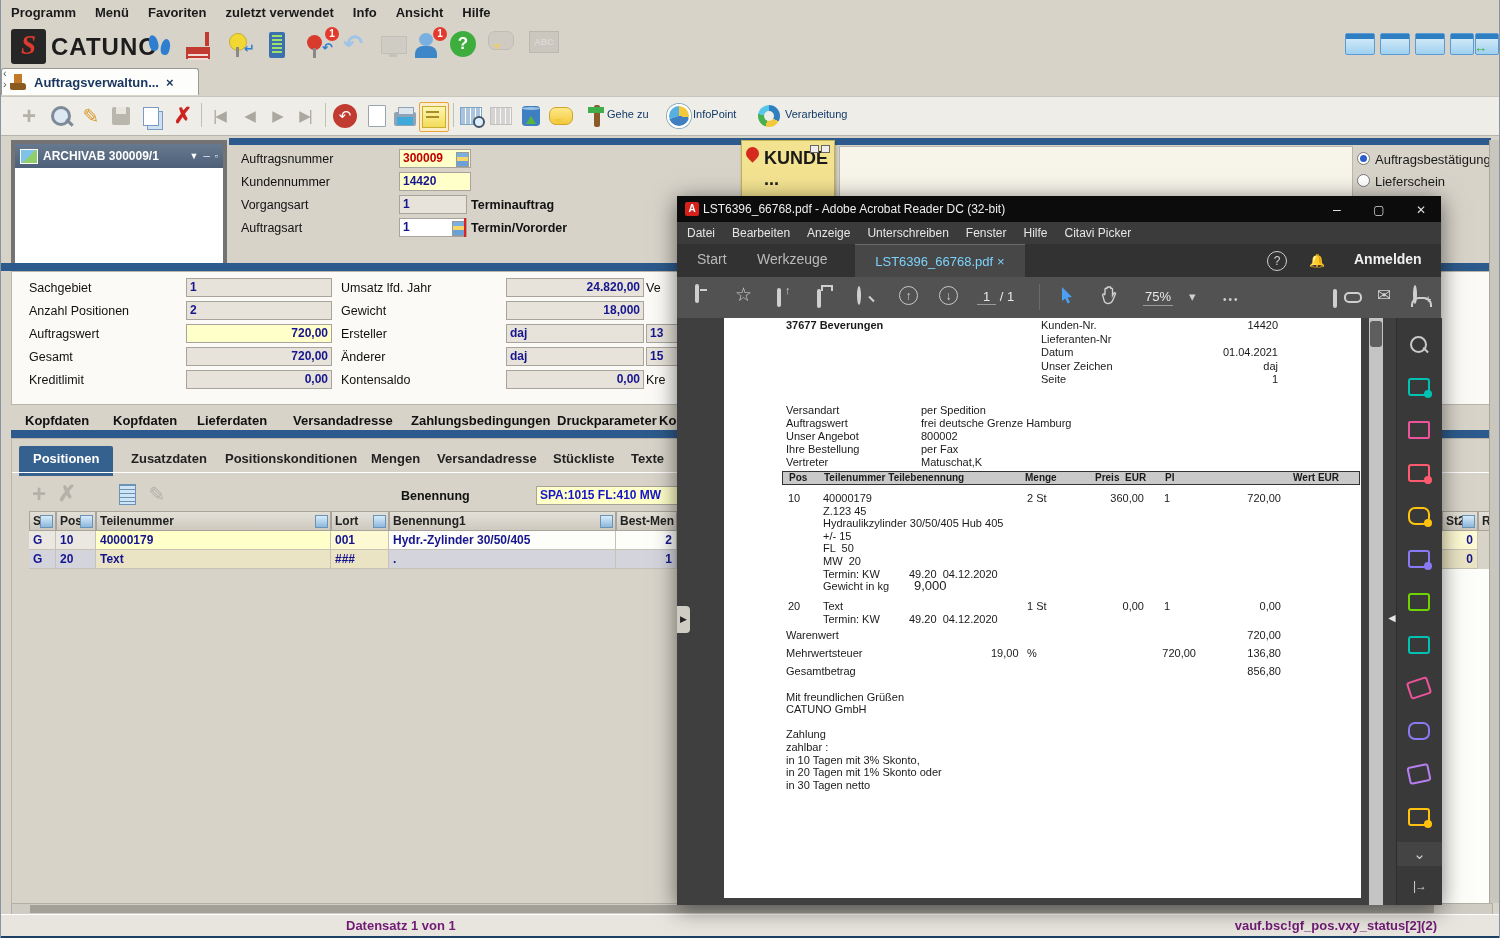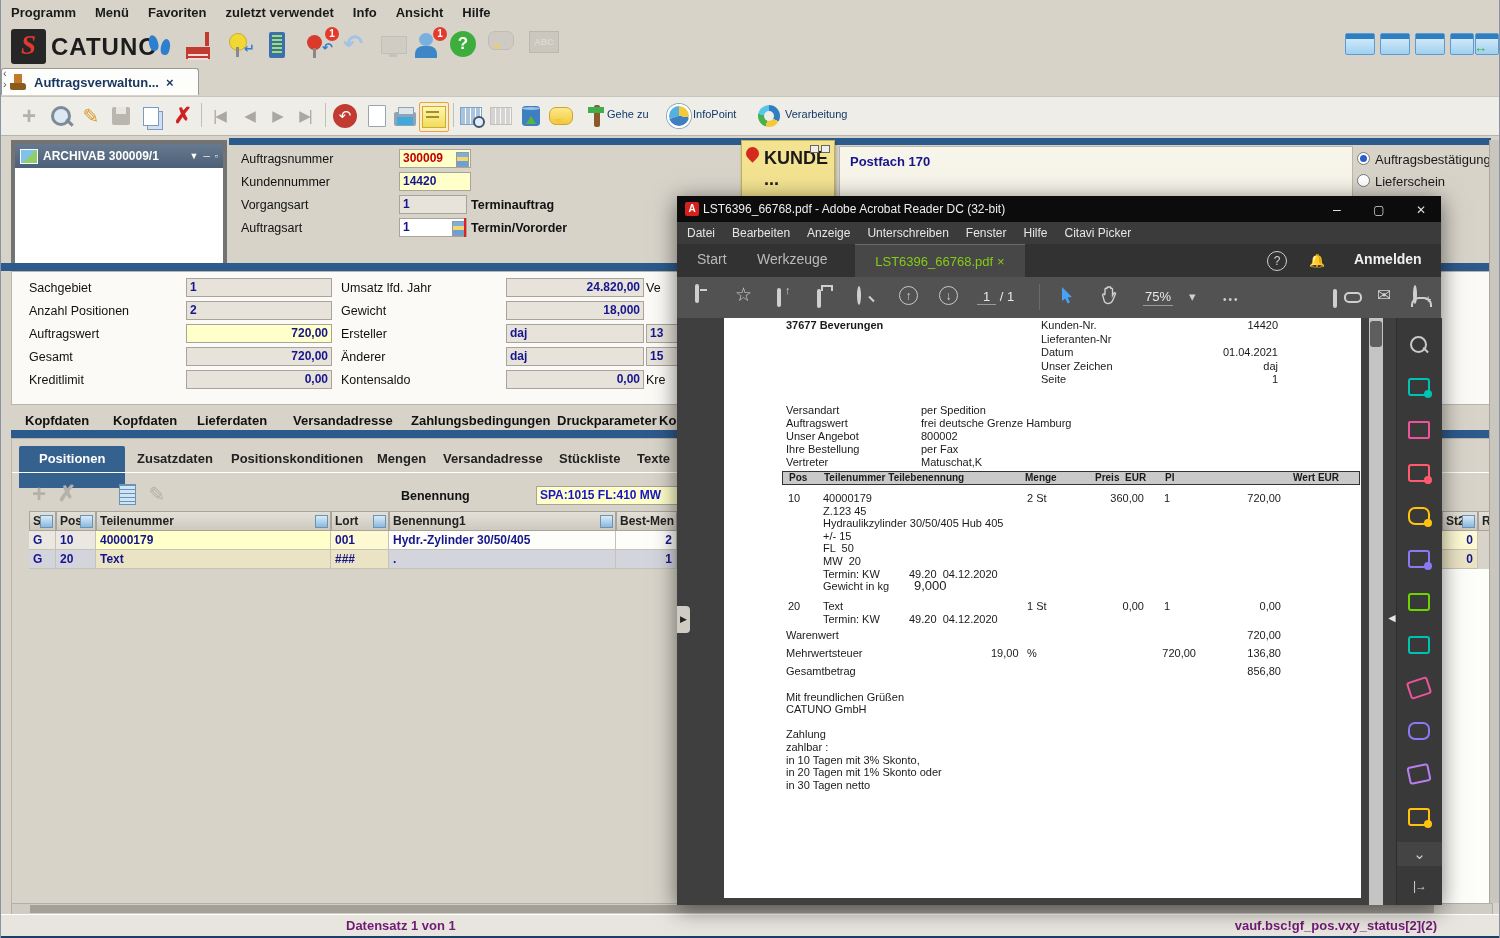--- a/index.html
+++ b/index.html
@@ -95,21 +95,21 @@
   .kunde .t{position:absolute;left:22px;top:7px;font-weight:bold;font-size:18px;}
   .kunde .mini{position:absolute;right:4px;top:4px;display:flex;gap:2px;}
   .kunde .mini i{width:7px;height:6px;border:1px solid #666;background:#eee;}
   .addr{left:838px;top:146px;width:512px;height:112px;background:#f7f4ea;border:1px solid #b9b5aa;}
   .addr div{margin:7px 0 10px 10px;font-weight:bold;font-size:13px;color:#15158e;}
   .radio{position:absolute;width:13px;height:13px;border:1px solid #777;border-radius:50%;background:#fff;box-sizing:border-box;}
   .radio.sel::after{content:"";display:block;width:7px;height:7px;margin:2px;background:#2b5ecb;border-radius:50%;}
   .rlabel{position:absolute;font-size:13px;width:118px;white-space:nowrap;overflow:hidden;}
   .summary{left:10px;top:271px;width:1480px;height:132px;background:#fbfaf7;border:1px solid #b9b5aa;}
   .htab{position:absolute;font-weight:bold;font-size:13px;color:#111;}
-  .ptab{position:absolute;top:0;height:42px;line-height:26px;padding:0 20px;font-weight:bold;font-size:13px;color:#222;}
+  .ptab{position:absolute;top:0;height:30px;line-height:26px;padding:0 14px;font-weight:bold;font-size:13px;color:#222;}
   .ptab.sel{background:#35618f;color:#fff;border-radius:2px 2px 0 0;}
   .thead{position:absolute;height:20px;background:linear-gradient(#e3e0d7,#cdc9bf);border:1px solid #a8a49b;
          font:bold 12px "Liberation Sans",sans-serif;line-height:18px;padding:0 3px;box-sizing:border-box;color:#222;}
   .fic{position:absolute;right:2px;top:3px;width:11px;height:11px;background:linear-gradient(#d8ecfa,#8db8dc);border:1px solid #6b93b5;}
   .tcell{position:absolute;height:19px;font:600 12px "Liberation Sans",sans-serif;line-height:19px;padding:0 4px;
          box-sizing:border-box;color:#15158e;border-right:1px solid #c6c2b8;border-bottom:1px solid #c6c2b8;}
   .hscroll{left:10px;top:903px;width:1480px;height:11px;background:#cfccc4;border:1px solid #b2afa6;}
   .hscroll .thumb2{position:absolute;left:18px;top:1px;width:1404px;height:8px;background:#a3a098;}
   .statusbar{left:0;top:914px;width:100%;height:22px;background:#e8e5de;border-top:1px solid #fff;}
   .statusbar span{position:absolute;top:3px;font-weight:bold;font-size:13px;color:#701a75;}
@@ -123,21 +123,21 @@
   .at-title .txt{position:absolute;left:26px;top:6px;font-size:12px;}
   .adobe-ic{position:absolute;left:8px;top:6px;width:14px;height:14px;background:#d6201c;border-radius:2px;color:#fff;
             font:bold 10px "Liberation Sans";text-align:center;line-height:14px;}
   .at-btn{position:absolute;top:0;width:40px;height:26px;color:#ddd;text-align:center;line-height:26px;font-size:14px;}
   .g-min::before{content:"–";} .g-max::before{content:"▢";font-size:12px;} .g-x::before{content:"✕";font-size:12px;}
   .at-menu{position:absolute;left:0;top:26px;width:100%;height:22px;background:#3b3b3b;color:#e6e6e6;
            display:flex;align-items:center;gap:17px;padding-left:10px;box-sizing:border-box;font-size:12px;}
   .at-tabs{position:absolute;left:0;top:48px;width:100%;height:33px;background:#323232;color:#b9b9b9;font-size:14px;}
   .at-tabs .t{position:absolute;top:7px;}
   .doc-tab2{position:absolute;left:178px;top:0;width:170px;height:33px;background:#474747;border-top:1px solid #6a6a6a;
-            color:#84cc16;font-size:13px;display:flex;align-items:center;justify-content:center;gap:4px;}
+            color:#7dd3fc;font-size:13px;display:flex;align-items:center;justify-content:center;gap:4px;}
   .qcirc{position:absolute;width:18px;height:18px;border:1.5px solid #cfcfcf;border-radius:50%;color:#cfcfcf;
          font-size:12px;text-align:center;line-height:18px;top:7px;}
   .bell{position:absolute;top:8px;font-size:14px;color:#cfcfcf;}
   .bell::before{content:"🔔";font-size:13px;}
   .at-toolbar{position:absolute;left:0;top:81px;width:100%;height:41px;background:#525252;border-bottom:1px solid #404040;}
   .ati{position:absolute;top:9px;color:#d2d2d2;}
   .star::before{content:"☆";font-size:19px;}
   .o-up::before{content:"↑";} .o-dn::before{content:"↓";}
   .ocirc{width:19px;height:19px;border:1.6px solid #c9c9c9;border-radius:50%;text-align:center;line-height:19px;font-size:12px;box-sizing:border-box;}
   .fl2{width:15px;height:15px;border:2px solid #cfcfcf;border-radius:2px;position:relative;}
@@ -378,21 +378,20 @@
   <div class="abs kunde">
     <span class="pin"></span>
     <span class="t">KUNDE ...</span>
     <span class="mini">
         <i></i>
         <i></i>
       </span>
   </div>
 
   <div class="abs addr">
-    <div>Postfach 170</div>
   </div>
 
   <span class="radio sel" style="left:1356px;top:152px"></span>
   <span class="rlabel" style="left:1374px;top:152px">Auftragsbestätigung</span>
   <span class="radio" style="left:1356px;top:174px"></span>
   <span class="rlabel" style="left:1374px;top:174px">Lieferschein</span>
 
   <div class="abs bluebar" style="left:0;top:263px;width:1500px;height:8px"></div>
   <div class="abs summary"></div>
 

